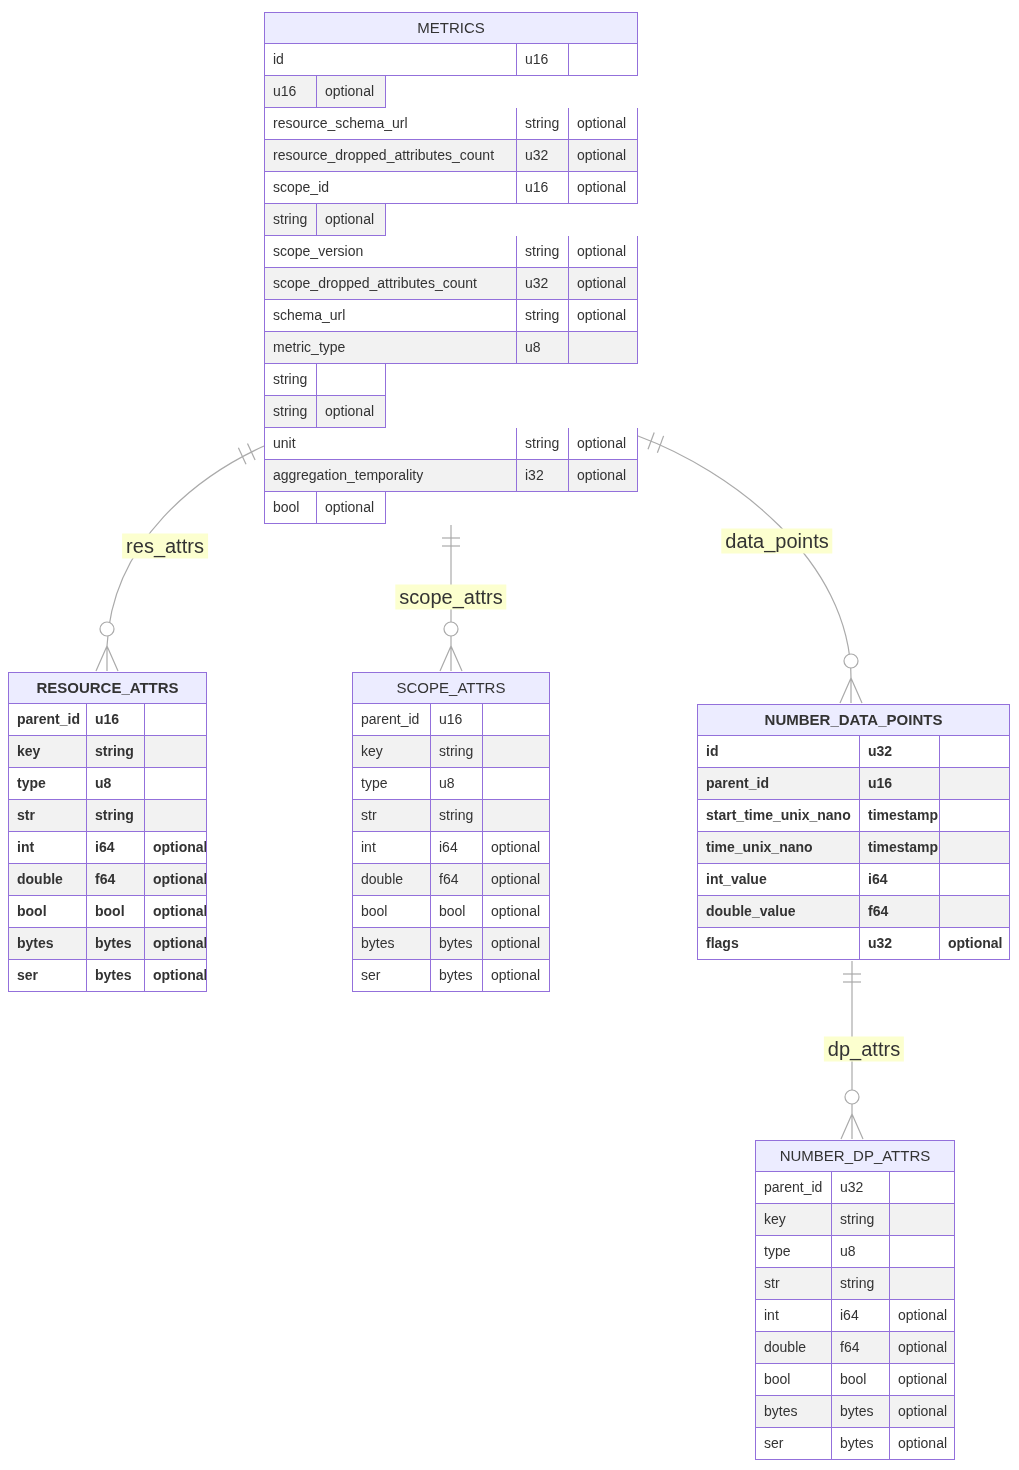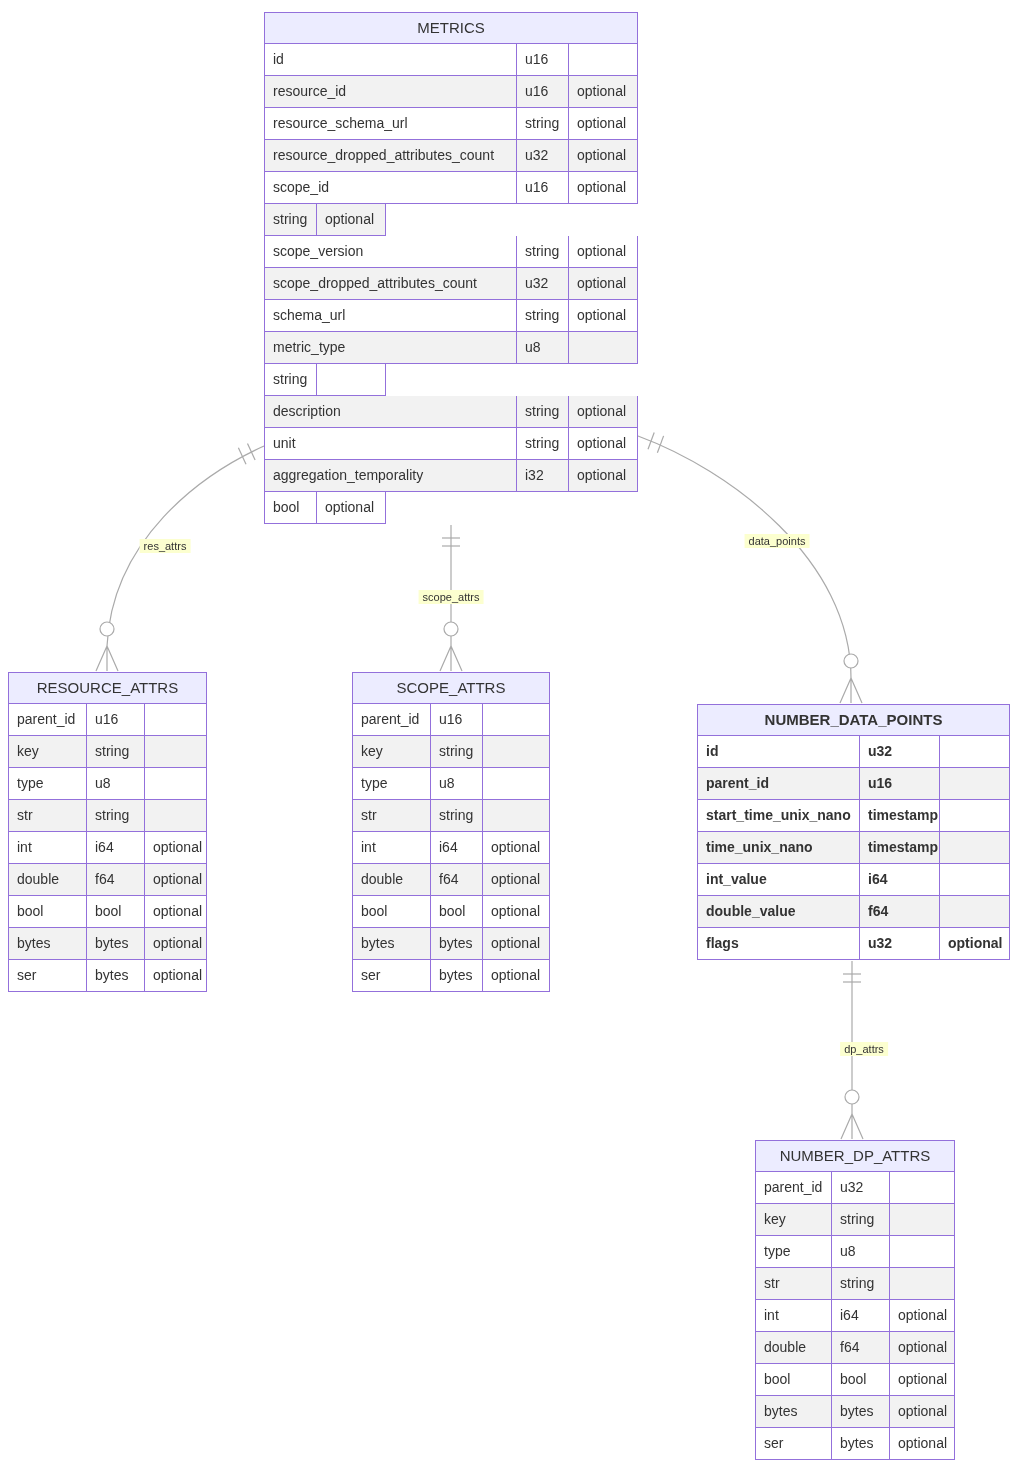--- a/index.html
+++ b/index.html
@@ -60,21 +60,21 @@
   }
   .cell.c-name { width:var(--w1); }
   .cell.c-type { width:var(--w2); }
   .cell.c-key  { width:var(--w3); border-right:1px solid var(--border,#9370db); }
   .edge-label {
     position:absolute;
     z-index:3;
     transform:translate(-50%,-50%);
     background:var(--label-bg,#fcffcf);
     padding:1px 4px;
-    font-size:11px;
+    font-size:20px;
     color:var(--text,#333333);
     white-space:nowrap;
   }
 </style>
 </head>
 <body>
 
 <div class="canvas">
 
   <svg class="edges" width="1019" height="1470" viewBox="0 0 1019 1470">
@@ -130,21 +130,20 @@
 
   <div class="entity" style="left:264px;top:12px;width:374px;--w1:252px;--w2:52px;--w3:70px;">
     <div class="entity-title">METRICS</div>
     <div class="entity-rows">
         <div class="row even">
           <div class="cell c-name">id</div>
           <div class="cell c-type">u16</div>
           <div class="cell c-key"></div>
         </div>
         <div class="row odd">
-          <div class="cell c-name">resource_id</div>
           <div class="cell c-type">u16</div>
           <div class="cell c-key">optional</div>
         </div>
         <div class="row even">
           <div class="cell c-name">resource_schema_url</div>
           <div class="cell c-type">string</div>
           <div class="cell c-key">optional</div>
         </div>
         <div class="row odd">
           <div class="cell c-name">resource_dropped_attributes_count</div>
@@ -178,42 +177,41 @@
         <div class="row odd">
           <div class="cell c-name">metric_type</div>
           <div class="cell c-type">u8</div>
           <div class="cell c-key"></div>
         </div>
         <div class="row even">
           <div class="cell c-type">string</div>
           <div class="cell c-key"></div>
         </div>
         <div class="row odd">
-          <div class="cell c-name">description</div>
           <div class="cell c-type">string</div>
           <div class="cell c-key">optional</div>
         </div>
         <div class="row even">
           <div class="cell c-name">unit</div>
           <div class="cell c-type">string</div>
           <div class="cell c-key">optional</div>
         </div>
         <div class="row odd">
           <div class="cell c-name">aggregation_temporality</div>
           <div class="cell c-type">i32</div>
           <div class="cell c-key">optional</div>
         </div>
         <div class="row even">
           <div class="cell c-type">bool</div>
           <div class="cell c-key">optional</div>
         </div>
       </div>
   </div>
 
-  <div class="entity" style="left:8px;top:672px;width:199px;--w1:78px;--w2:58px;--w3:63px;">
+  <div class="entity" style="left:8px;top:672px;width:199px;font-weight:bold;--w1:78px;--w2:58px;--w3:63px;">
     <div class="entity-title">RESOURCE_ATTRS</div>
     <div class="entity-rows">
         <div class="row even">
           <div class="cell c-name">parent_id</div>
           <div class="cell c-type">u16</div>
           <div class="cell c-key"></div>
         </div>
         <div class="row odd">
           <div class="cell c-name">key</div>
           <div class="cell c-type">string</div>

